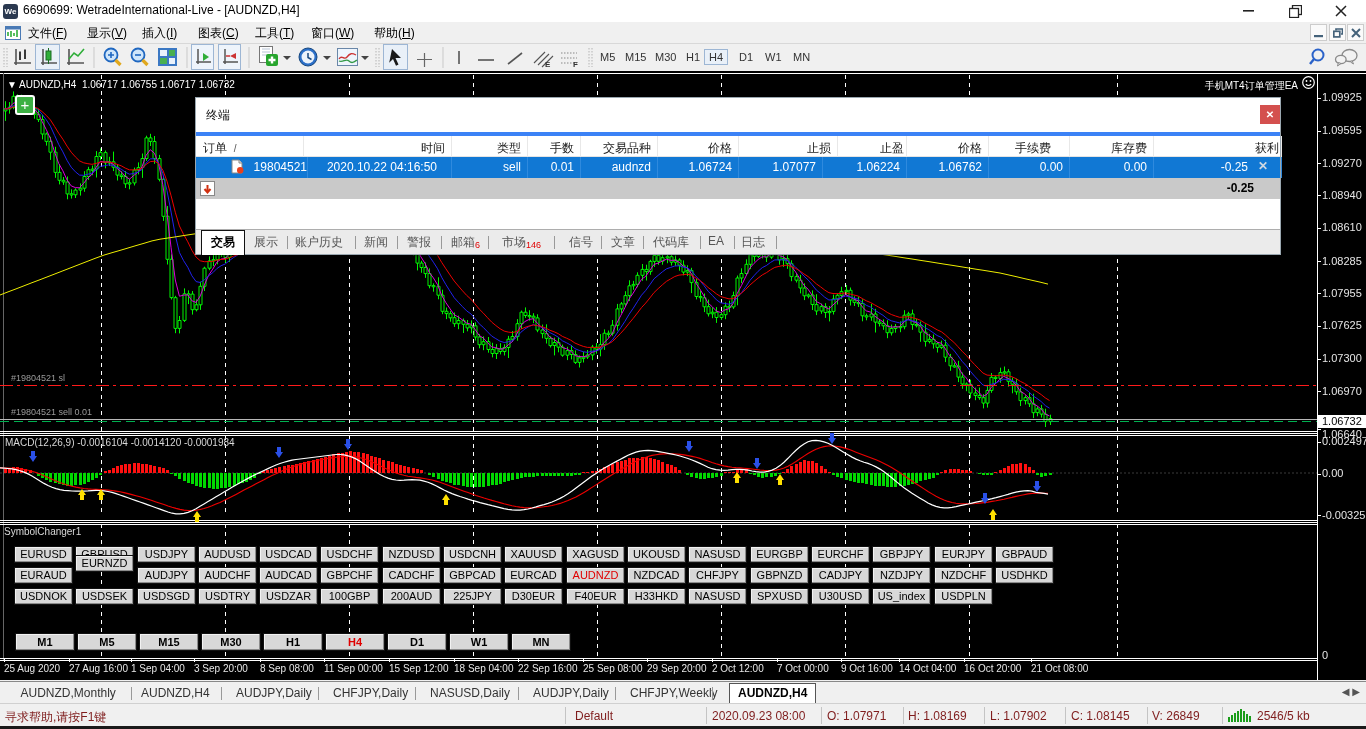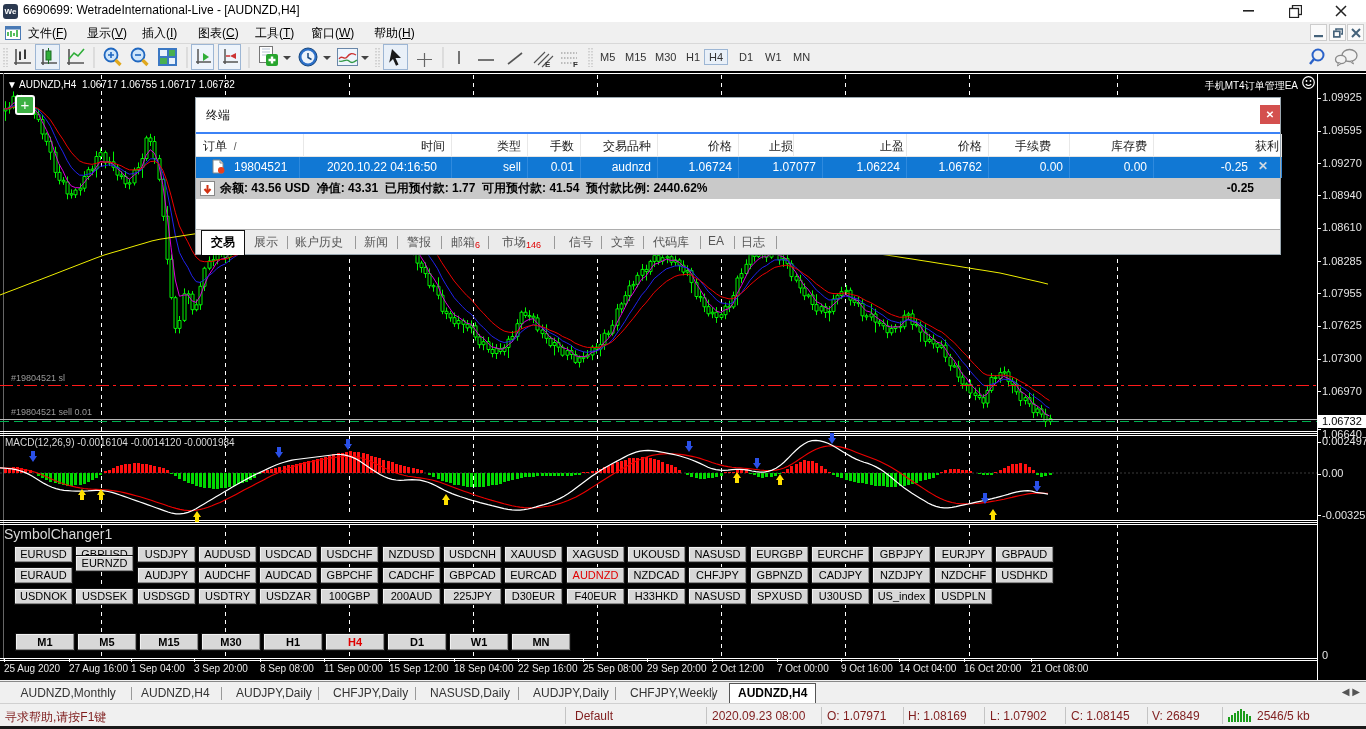--- a/index.html
+++ b/index.html
@@ -19,21 +19,21 @@
 #plusbtn { position:absolute; left:15px; top:24px; width:20px; height:20px; background:#3cb043; border:2px solid #fff; border-radius:3px; color:#fff; font-size:15px; line-height:16px; text-align:center; }
 .pl { position:absolute; left:1322px; font-size:11px; color:#e6e6e6; }
 .tick { position:absolute; left:1317px; width:4px; height:1px; background:#fff; }
 .pbox { position:absolute; left:1318px; top:344px; width:48px; height:13px; background:#fff; color:#000; font-size:11px; padding-left:4px; line-height:13px; }
 .tl { position:absolute; top:592px; font-size:10px; color:#e6e6e6; }
 .sb { position:absolute; width:59px; height:17px; background:#d8d8d8; border:1px solid #111; box-shadow:inset -1px -1px 0 #8c8c8c, inset 1px 1px 0 #f2f2f2; font-size:11px; color:#000; text-align:center; line-height:15px; }
 .tfb { width:60px; height:18px; line-height:16px;font-weight:bold; }
 #terminal { position:absolute; left:195px; top:97px; width:1086px; height:158px; background:#fff; border:1px solid #9aa7b0; box-shadow:1px 1px 2px rgba(0,0,0,0.4); }
 #ttitle { position:absolute; left:10px; top:9px; font-size:12px; color:#111; }
 #tclose { position:absolute; left:1064px; top:7px; width:20px; height:19px; background:#d4504e; color:#fff; font-size:10px; font-weight:bold; text-align:center; line-height:19px; }
-#thead { position:absolute; left:0; top:34px; width:1084px; height:25px; border-top:2px solid #3b82f6; border-bottom:1px solid #e4e4e4; }
+#thead { position:absolute; left:0; top:34px; width:1084px; height:25px; border-top:4px solid #3b82f6; border-bottom:1px solid #e4e4e4; }
 .hc { position:absolute; top:0; height:24px; font-size:12px; color:#222; text-align:right; line-height:24px; border-right:1px solid #e8e8e8; }
 #trow { position:absolute; left:0; top:59px; width:1084px; height:21px; background:#1178d4; }
 .dc { position:absolute; top:0; height:21px; font-size:12px; color:#fff; text-align:right; line-height:21px; border-right:1px solid #2f8ade; }
 #tx { position:absolute; left:1062px; top:2px; color:#cfd8e2; font-size:12px; font-weight:bold; }
 #tsum { position:absolute; left:0; top:80px; width:1084px; height:21px; background:#c9c9c9; font-size:12px; color:#000; font-weight:bold; line-height:21px; }
 #tsum .ic { position:absolute; left:4px; top:3px; width:15px; height:15px; background:#fff; border:1px solid #888; }
 #tsumtext { position:absolute; left:24px; }
 #tsumpl { position:absolute; left:978px; width:80px; text-align:right; }
 #ttabs { position:absolute; left:0; top:131px; width:1084px; height:25px; background:#ebebeb; border-top:1px solid #adadad; }
 .ttab { position:absolute; top:4px; font-size:12px; color:#555; }
@@ -273,21 +273,21 @@
 <div id="ohlc">▼ AUDNZD,H4&nbsp; 1.06717 1.06755 1.06717 1.06732</div>
 <div id="eatext">手机MT4订单管理EA</div>
 <svg style="position:absolute;left:1302px;top:5px" width="13" height="13" viewBox="0 0 13 13">
       <circle cx="6.5" cy="6.5" r="5.8" fill="none" stroke="#fff" stroke-width="1.2"></circle>
       <circle cx="4.5" cy="5" r="0.9" fill="#fff"></circle>
       <circle cx="8.5" cy="5" r="0.9" fill="#fff"></circle>
       <path d="M3.8 8.2c1.5 1.8 3.9 1.8 5.4 0" stroke="#fff" fill="none" stroke-width="1.1"></path>
     </svg>
 <div id="plusbtn">+</div>
 <div style="position:absolute;left:5px;top:366px;color:#d8d8d8;font-size:10px">MACD(12,26,9) -0.0016104 -0.0014120 -0.0001984</div>
-<div style="position:absolute;left:4px;top:455px;color:#d8d8d8;font-size:14px">SymbolChanger1</div>
+<div style="position:absolute;left:4px;top:455px;color:#d8d8d8;font-size:10px">SymbolChanger1</div>
 <div class="sb" style="left:14px;top:475px"><span>EURUSD</span></div>
 <div class="sb" style="left:75px;top:475px"><span>GBPUSD</span></div>
 <div class="sb" style="left:137px;top:475px"><span>USDJPY</span></div>
 <div class="sb" style="left:198px;top:475px"><span>AUDUSD</span></div>
 <div class="sb" style="left:259px;top:475px"><span>USDCAD</span></div>
 <div class="sb" style="left:320px;top:475px"><span>USDCHF</span></div>
 <div class="sb" style="left:382px;top:475px"><span>NZDUSD</span></div>
 <div class="sb" style="left:443px;top:475px"><span>USDCNH</span></div>
 <div class="sb" style="left:504px;top:475px"><span>XAUUSD</span></div>
 <div class="sb" style="left:566px;top:475px"><span>XAGUSD</span></div>
@@ -408,29 +408,29 @@
 <div id="terminal">
  <div id="ttitle">终端</div>
  <div id="tclose">✕</div>
  <div id="thead">
       <div class="hc" style="left:0px;width:108px;text-align:left;padding-left:7px">订单&nbsp;&nbsp;<span style="font-size:10px;color:#555">/</span></div>
 <div class="hc" style="left:108px;width:148px;padding-right:6px">时间</div>
 <div class="hc" style="left:256px;width:76px;padding-right:6px">类型</div>
 <div class="hc" style="left:332px;width:53px;padding-right:6px">手数</div>
 <div class="hc" style="left:385px;width:77px;padding-right:6px">交易品种</div>
 <div class="hc" style="left:462px;width:81px;padding-right:6px">价格</div>
-<div class="hc" style="left:514px;width:84px;">止损</div>
+<div class="hc" style="left:558px;width:84px;padding-right:6px">止损</div>
 <div class="hc" style="left:627px;width:84px;padding-right:2px">止盈</div>
 <div class="hc" style="left:711px;width:82px;padding-right:6px">价格</div>
 <div class="hc" style="left:793px;width:81px;padding-right:18px">手续费</div>
 <div class="hc" style="left:874px;width:84px;padding-right:6px">库存费</div>
 <div class="hc" style="left:958px;width:128px;padding-right:2px">获利</div>
     </div>
  <div id="trow">
-      <div class="dc" style="left:0px;width:104px;text-align:center;padding-left:4px">
+      <div class="dc" style="left:0px;width:112px;text-align:right;padding-left:4px">
 <svg width="13" height="15" viewBox="0 0 13 15" style="vertical-align:-3px">
           <path d="M1 1h7l3 3v10H1z" fill="#fff" stroke="#888"></path>
           <path d="M8 1v3h3" fill="#e8e8e8" stroke="#888"></path>
           <circle cx="9.2" cy="11.2" r="3.2" fill="#e8401c"></circle>
         </svg>
 <span style="margin-left:6px">19804521</span></div>
 <div class="dc" style="left:108px;width:148px;padding-right:14px">2020.10.22 04:16:50</div>
 <div class="dc" style="left:256px;width:76px;padding-right:6px">sell</div>
 <div class="dc" style="left:332px;width:53px;padding-right:6px">0.01</div>
 <div class="dc" style="left:385px;width:77px;padding-right:6px">audnzd</div>
@@ -440,21 +440,20 @@
 <div class="dc" style="left:711px;width:82px;padding-right:6px">1.06762</div>
 <div class="dc" style="left:793px;width:81px;padding-right:6px">0.00</div>
 <div class="dc" style="left:874px;width:84px;padding-right:6px">0.00</div>
 <div class="dc" style="left:958px;width:128px;padding-right:33px">-0.25</div>
       <div id="tx">✕</div>
     </div>
  <div id="tsum">
       <div class="ic"><svg width="13" height="13" viewBox="0 0 13 13">
           <path d="M6.5 2v6M3.5 6l3 3.5 3-3.5" stroke="#d03010" stroke-width="2" fill="none"></path>
         </svg></div>
-  <div id="tsumtext">余额: 43.56 USD&nbsp; 净值: 43.31&nbsp; 已用预付款: 1.77&nbsp; 可用预付款: 41.54&nbsp; 预付款比例: 2440.62%</div>
   <div id="tsumpl">-0.25</div>
  </div>
  <div id="ttabs">
       <div class="ttab active" style="left:5px">交易</div>
 <div class="ttab" style="left:58px">展示</div>
 <div class="ttab" style="left:99px">账户历史</div>
 <div class="ttab" style="left:168px">新闻</div>
 <div class="ttab" style="left:211px">警报</div>
 <div class="ttab" style="left:255px">邮箱<span class="sub">6</span></div>
 <div class="ttab" style="left:306px">市场<span class="sub">146</span></div>

